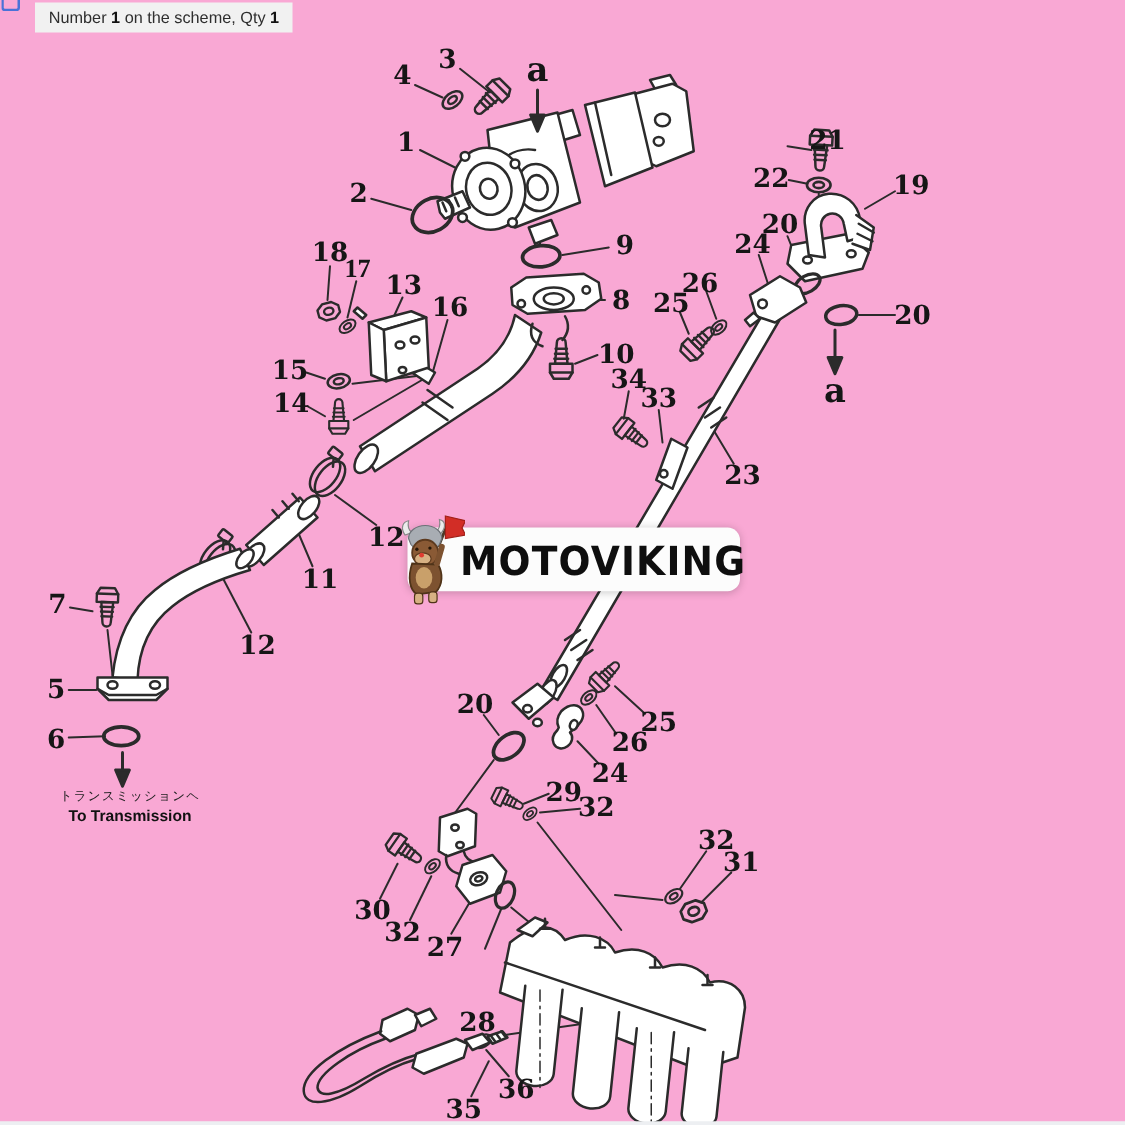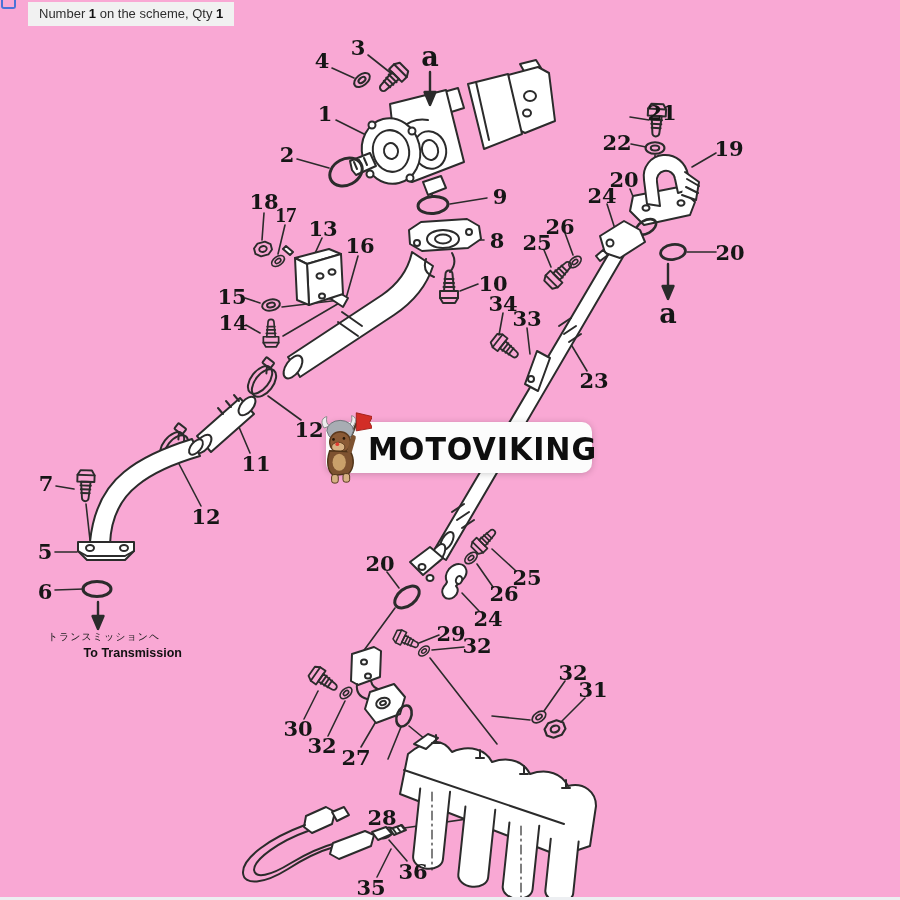--- a/index.html
+++ b/index.html
@@ -5,21 +5,21 @@
   html,body{margin:0;padding:0;}
   body{width:900px;height:900px;background:#fff;font-family:"Liberation Sans",sans-serif;}
   .canvas{position:relative;width:900px;height:900px;overflow:hidden;background:#f9a8d4;}
   .diagram-svg{position:absolute;left:0;top:0;z-index:1;}
   .corner-frag{position:absolute;left:1px;top:0;width:11px;height:7px;border:2px solid #4a72d8;border-top:none;border-radius:0 0 3px 3px;z-index:4;}
   .header-note{position:absolute;left:28px;top:2px;background:#f1f1f1;color:#2e2e2e;font-size:13px;line-height:17px;padding:3px 11px 4px;white-space:nowrap;z-index:4;}
   .header-note b{font-weight:bold;color:#111;}
   .callout{position:absolute;transform:translate(-50%,-50%);font-family:"DejaVu Serif",serif;font-weight:700;font-size:21px;color:#161616;line-height:1;z-index:5;white-space:nowrap;}
   .callout.letter{font-size:27px;}
   .jp-note{position:absolute;left:26px;top:630px;width:156px;text-align:center;font-size:10px;letter-spacing:1px;color:#222;z-index:5;}
-  .en-note{position:absolute;left:26px;top:646px;width:156px;text-align:right;font-size:12.5px;font-weight:bold;color:#111;z-index:5;}
+  .en-note{position:absolute;left:26px;top:646px;width:156px;text-align:center;font-size:12.5px;font-weight:bold;color:#111;z-index:5;}
   .watermark{position:absolute;left:326px;top:422px;width:266px;height:51px;z-index:8;}
   .wm-pill{position:absolute;left:0;top:0;width:266px;height:51px;background:#fcfcfc;border-radius:10px;box-shadow:0 1px 7px rgba(0,0,0,.20);}
   .wm-text{position:absolute;left:42px;top:8px;font-family:"DejaVu Sans",sans-serif;font-weight:bold;font-size:32px;letter-spacing:1px;color:#0e0e0e;transform:scaleX(.94);transform-origin:left;white-space:nowrap;}
   .wm-mascot{position:absolute;left:-12px;top:-13px;}
   .bottom-strip{position:absolute;left:0;bottom:0;width:900px;height:3px;background:#edeff2;z-index:2;}
 </style>
 </head>
 <body>
 
 <div class="canvas">

